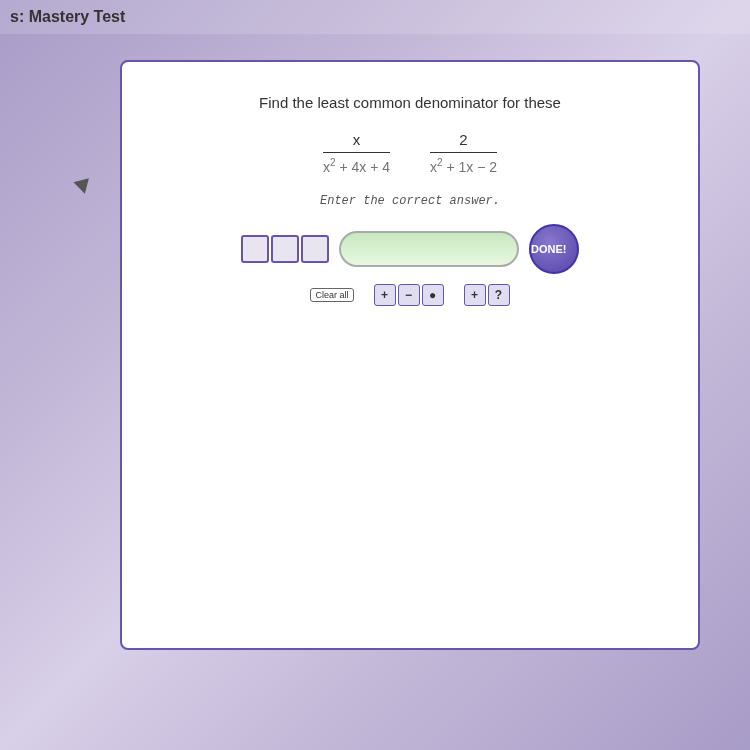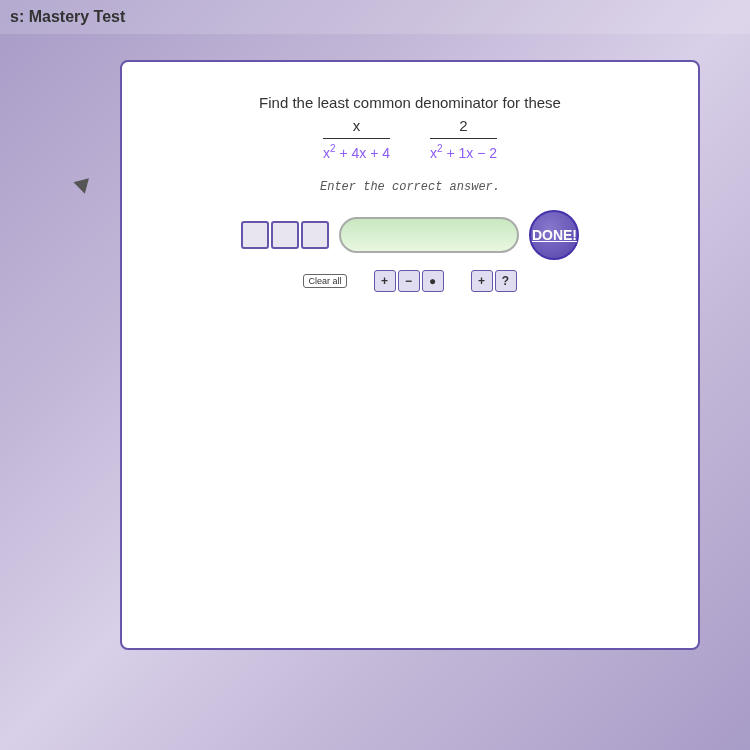--- a/index.html
+++ b/index.html
@@ -46,21 +46,21 @@
       display: flex;
       flex-direction: column;
       align-items: center;
       padding: 30px 20px 20px;
     }
 
     .question-text {
       text-align: right;
       font-size: 15px;
       color: #333;
-      margin-bottom: 2px;
+      margin-bottom: 16px;
       line-height: 1.5;
     }
 
     
     .fractions-container {
       display: flex;
       gap: 40px;
       align-items: center;
       margin-bottom: 20px;
     }
@@ -79,21 +79,21 @@
 
     .fraction-line {
       width: 100%;
       height: 1px;
       background: #333;
       margin: 2px 0;
     }
 
     .fraction-denominator {
       font-size: 14px;
-      color: #8b5cf6;
+      color: #737373;
       padding-top: 2px;
     }
 
     sup {
       font-size: 10px;
       vertical-align: super;
     }
 
     .enter-answer-text {
       font-size: 12px;
@@ -140,35 +140,34 @@
     }
 
     
     .done-button {
       width: 50px;
       height: 50px;
       border-radius: 50%;
       background: radial-gradient(circle at 40% 35%, #8877cc, #5544aa);
       border: 2px solid #4433aa;
       color: white;
-      font-size: 14px;
+      font-size: 11px;
       font-weight: bold;
       cursor: pointer;
       display: flex;
       align-items: center;
-      justify-content: flex-end;
+      justify-content: flex-start;
       text-align: center;
       line-height: 1.2;
-      text-decoration: underline;
     }
 
     
     .controls-row {
       display: flex;
-      gap: 27px;
+      gap: 20px;
       align-items: center;
       width: 100%;
       justify-content: center;
     }
 
     .left-controls {
       display: flex;
       flex-direction: column;
       align-items: center;
       gap: 4px;

